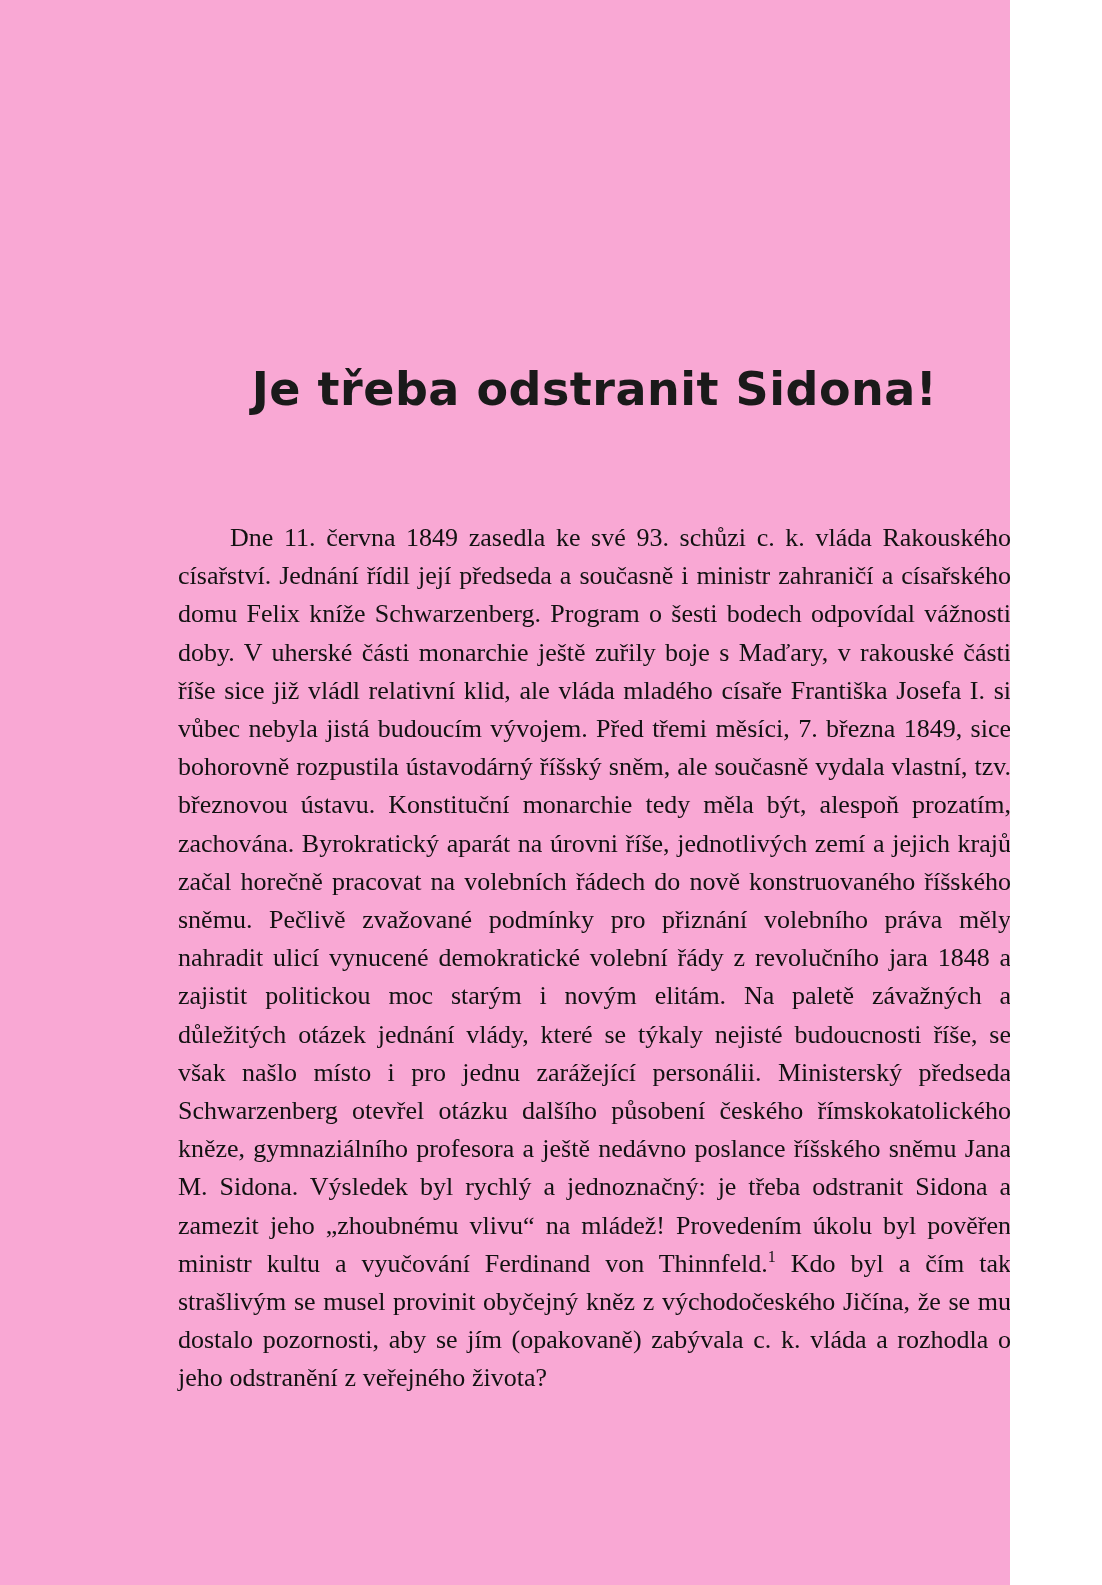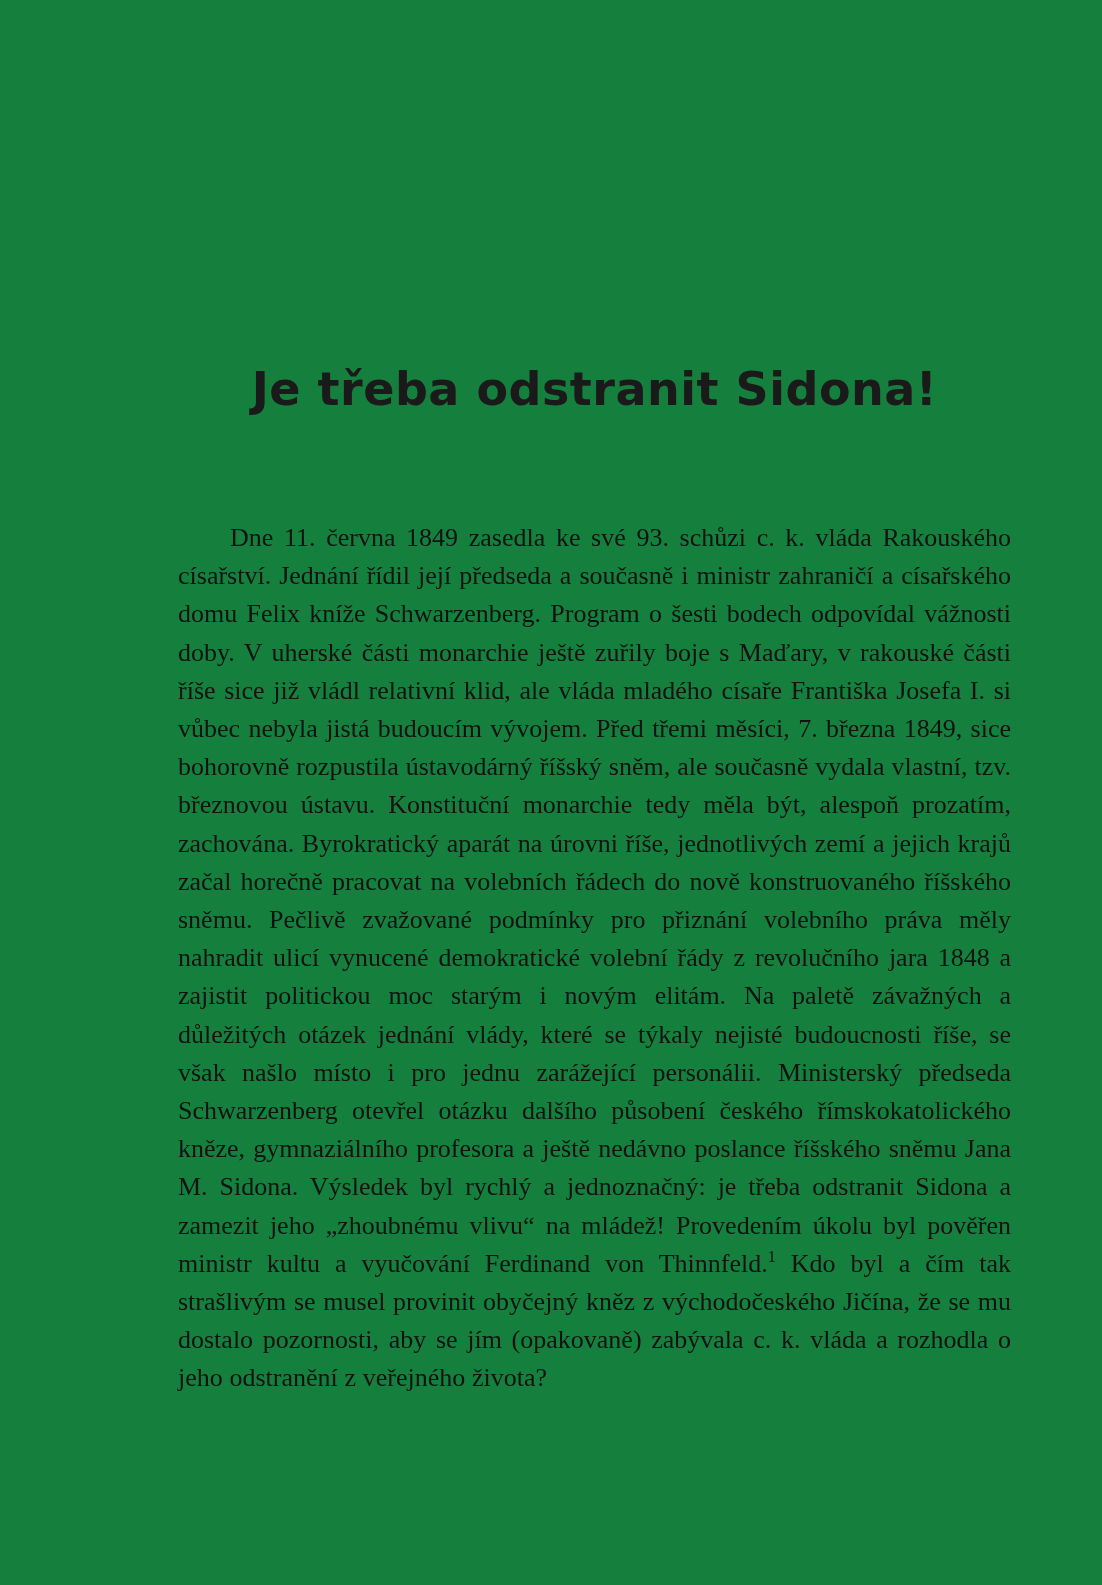--- a/index.html
+++ b/index.html
@@ -7,23 +7,23 @@
     margin: 0;
     padding: 0;
     background: #ffffff;
   }
   body {
     font-family: "Liberation Serif", "DejaVu Serif", serif;
     color: #000000;
   }
   .page {
     position: relative;
-    width: 1102px;
+    width: 1010px;
     height: 1585px;
-    background: #15803d;
+    background: #f9a8d4;
     overflow: hidden;
     box-sizing: border-box;
   }
   .content-frame {
     position: absolute;
     left: 178px;
     top: 0;
     width: 833px;
   }
   .chapter-title {

